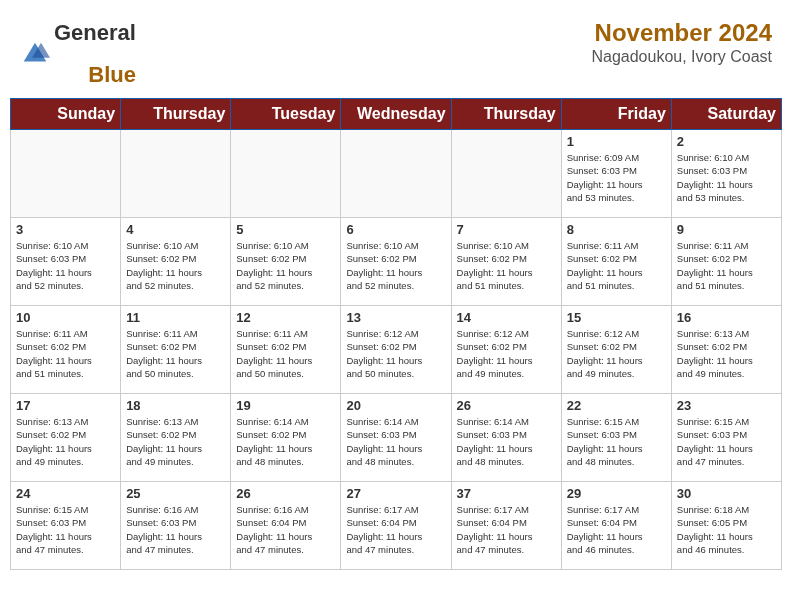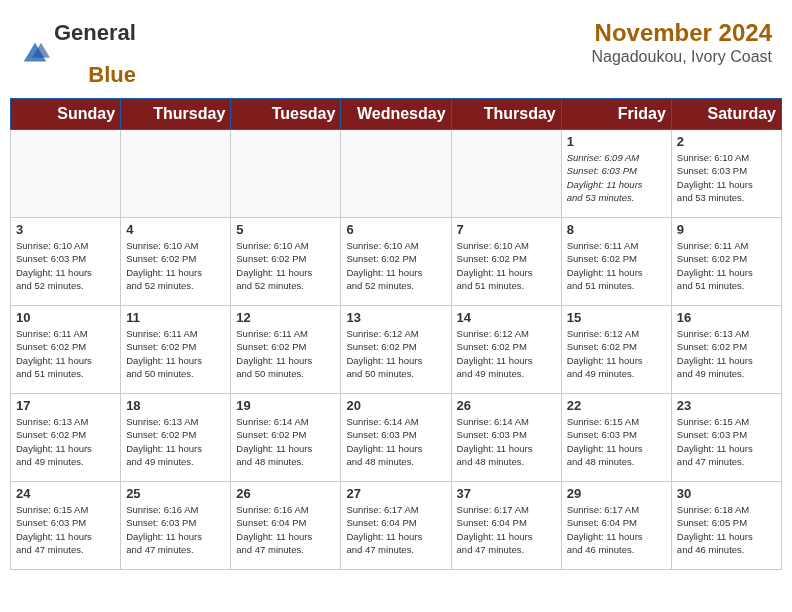--- a/index.html
+++ b/index.html
@@ -125,21 +125,21 @@
   </thead>
   <tbody id="calendar-body">
   <tr>
         <td class="empty"></td>
         <td class="empty"></td>
         <td class="empty"></td>
         <td class="empty"></td>
         <td class="empty"></td>
         <td>
           <span class="day-number">1</span>
-          <div class="day-info" style="white-space: pre-line; font-style: italic;">Sunrise: 6:09 AM
+          <div class="day-info" style="white-space: pre-line;">Sunrise: 6:09 AM
 Sunset: 6:03 PM
 Daylight: 11 hours
 and 53 minutes.</div>
         </td>
         <td>
           <span class="day-number">2</span>
           <div class="day-info" style="white-space: pre-line;">Sunrise: 6:10 AM
 Sunset: 6:03 PM
 Daylight: 11 hours
 and 53 minutes.</div>

